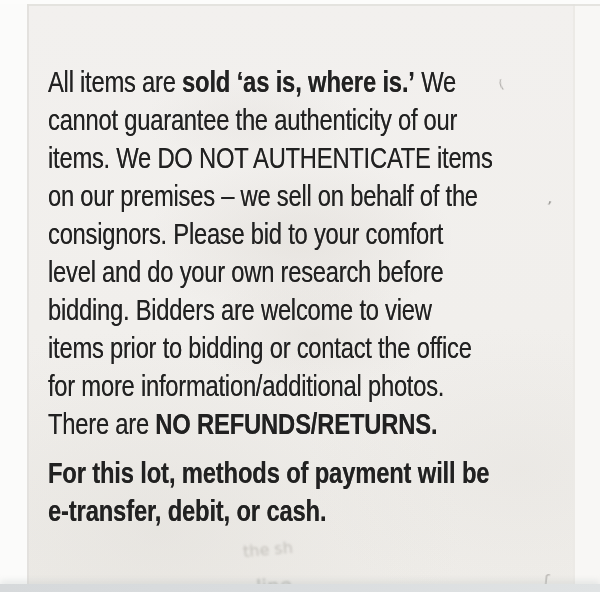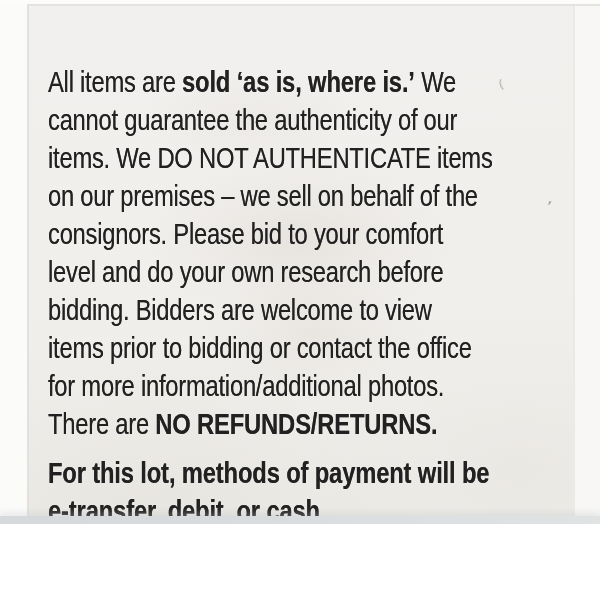--- a/index.html
+++ b/index.html
@@ -2,21 +2,21 @@
 <html style="--paper: #f2f0ee; --paper_margin_left: #fbfbfa; --paper_margin_right: #f8f7f5; --edge_line: #e3e1de; --text: #212121; --bottom_band: #d9dcde;"><head>
 <meta charset="utf-8">
 <style>
   html,body{margin:0;padding:0;}
   body{
     width:600px;height:600px;overflow:hidden;
     font-family:"Liberation Sans","DejaVu Sans",sans-serif;
     background:#ffffff;
   }
   .photo{
-    position:relative;width:600px;height:524px;overflow:hidden;
+    position:relative;width:600px;height:592px;overflow:hidden;
     background:
       radial-gradient(220px 120px at 300px 240px, rgba(206,200,192,.28), transparent 70%),
       radial-gradient(170px 90px  at 315px 335px, rgba(206,200,192,.22), transparent 70%),
       radial-gradient(150px 70px  at 250px 120px, rgba(210,205,198,.18), transparent 70%),
       radial-gradient(420px 280px at 160px 530px, rgba(213,210,204,.30), transparent 72%),
       radial-gradient(300px 200px at 520px 470px, rgba(216,213,208,.22), transparent 72%),
       linear-gradient(180deg, var(--paper,#f2f0ee) 0%, #f1efec 55%, #efede9 100%);
   }
   
   .strip-left{

